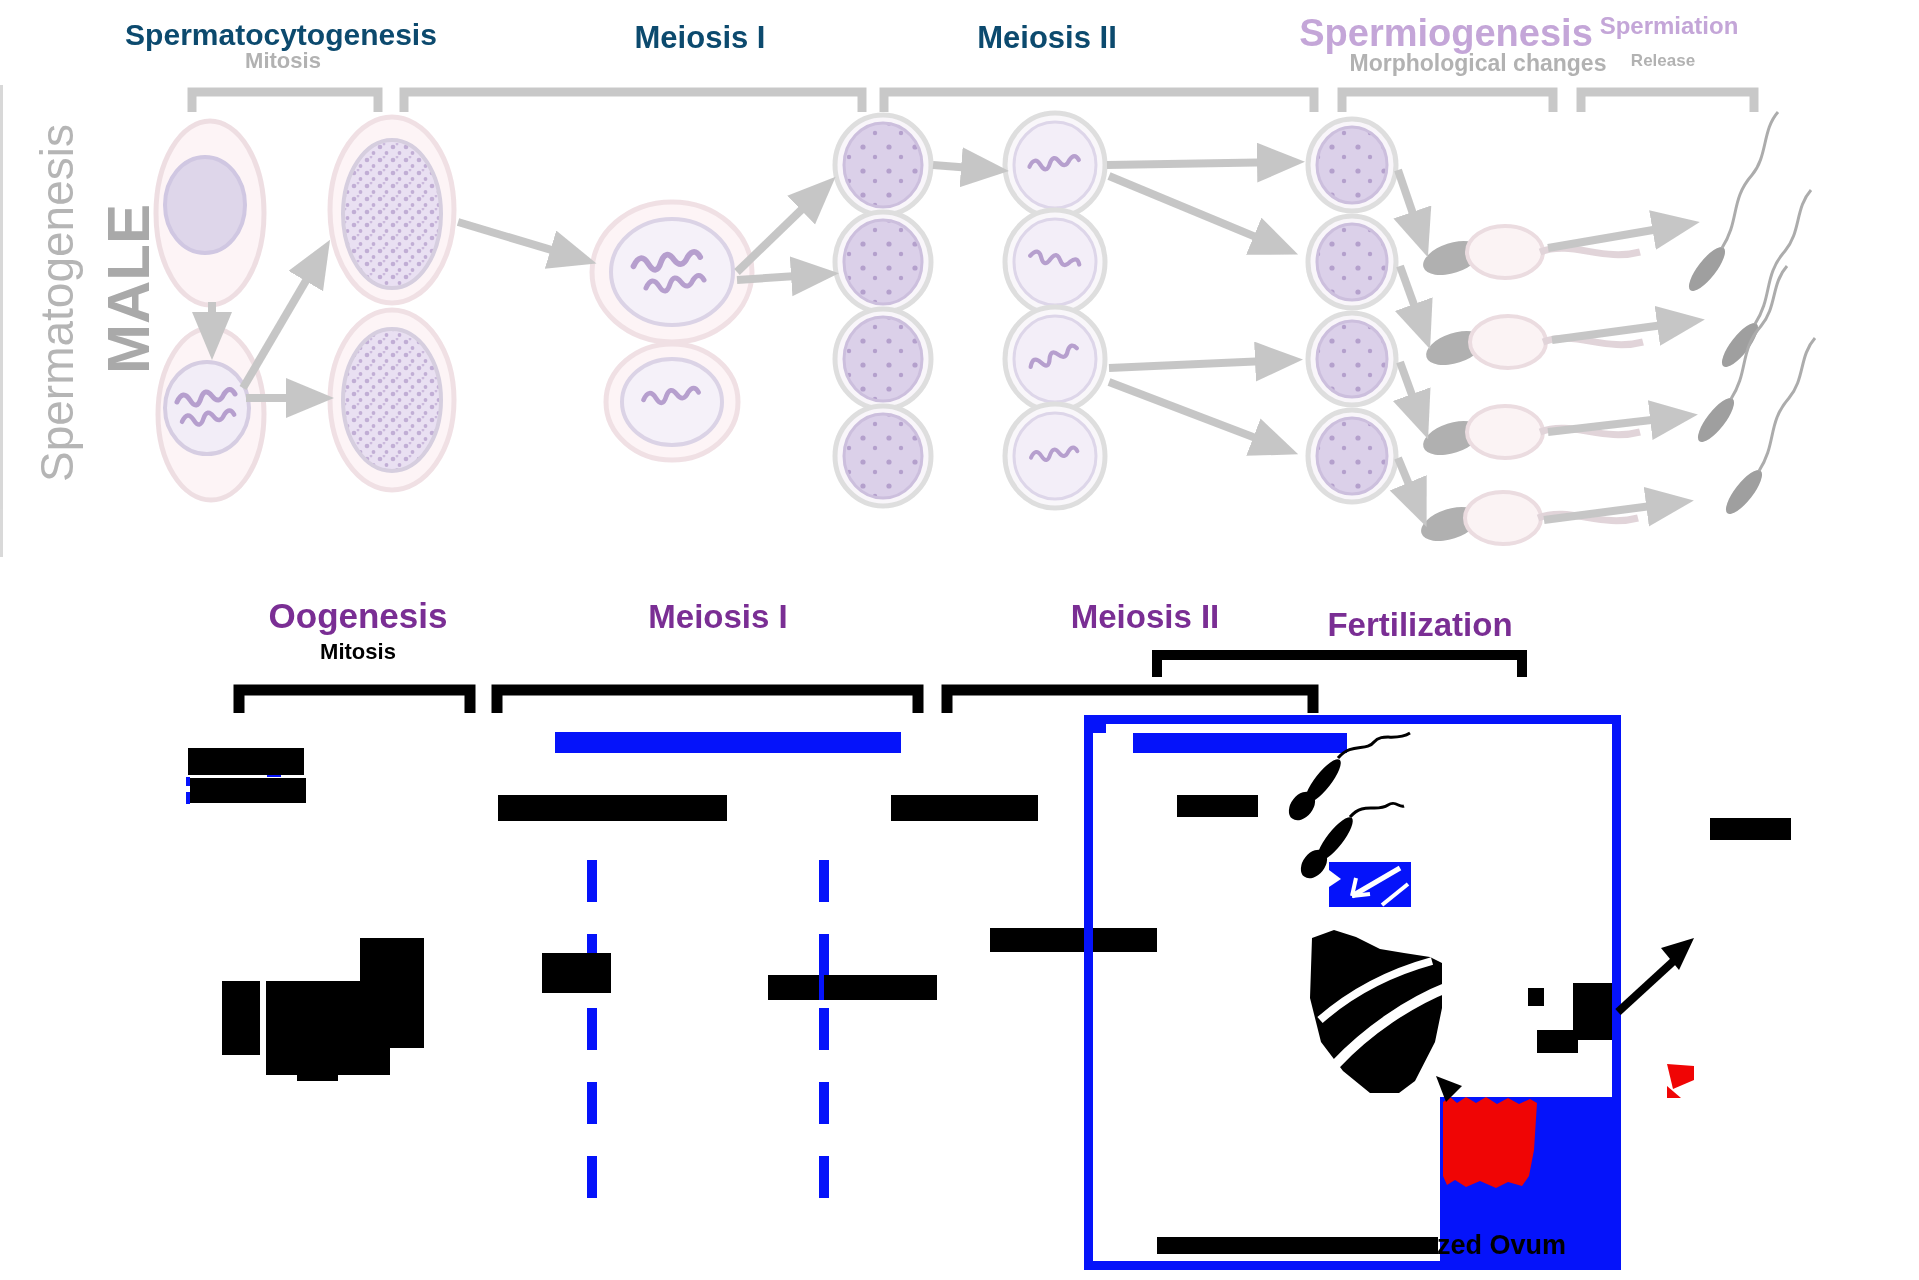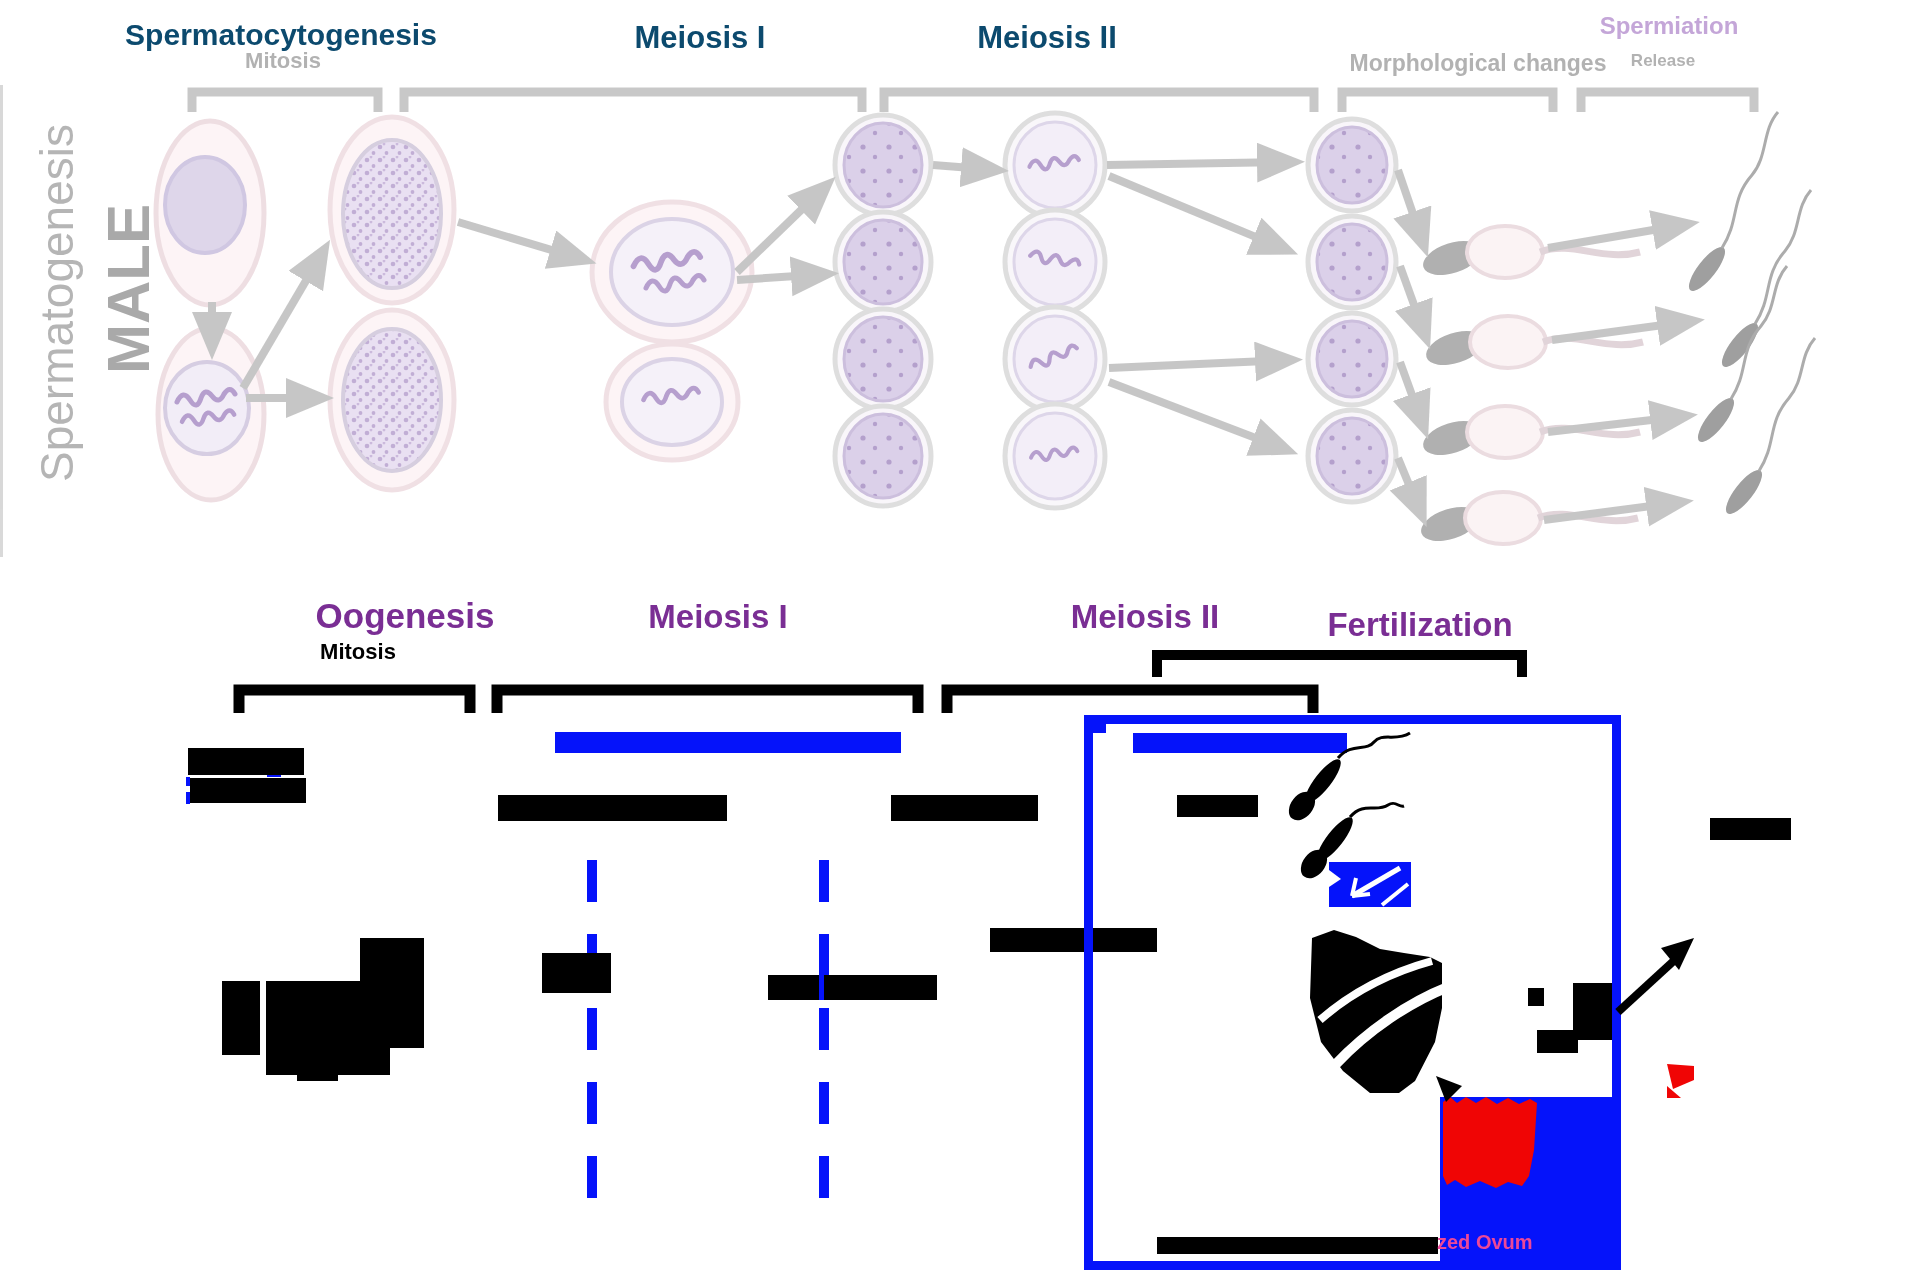--- a/index.html
+++ b/index.html
@@ -287,25 +287,26 @@
     </g>
   </svg>
 
   <div class="lbl side" style="left:57px;top:303px;font-size:46px;">Spermatogenesis</div>
   <div class="lbl side" style="left:129px;top:289px;font-size:60px;font-weight:bold;color:#a9a9a9;">MALE</div>
 
   <div class="lbl ctr top-title" style="left:281px;top:20px;font-size:30px;">Spermatocytogenesis</div>
   <div class="lbl ctr top-sub" style="left:283px;top:50px;font-size:22px;">Mitosis</div>
   <div class="lbl ctr top-title" style="left:700px;top:22px;font-size:31px;">Meiosis I</div>
   <div class="lbl ctr top-title" style="left:1047px;top:22px;font-size:31px;">Meiosis II</div>
+  <div class="lbl ctr top-title strong" style="left:1446px;top:14px;font-size:38px;">Spermiogenesis</div>
   <div class="lbl ctr top-sub" style="left:1446px;top:52px;font-size:23px;margin-left:32px;">Morphological changes</div>
   <div class="lbl ctr top-title strong" style="left:1669px;top:14px;font-size:24px;">Spermiation</div>
   <div class="lbl ctr top-sub" style="left:1663px;top:52px;font-size:17px;">Release</div>
 
-  <div class="lbl ctr purple" style="left:358px;top:598px;font-size:35px;margin-left:47px;">Oogenesis</div>
+  <div class="lbl ctr purple" style="left:358px;top:598px;font-size:35px;">Oogenesis</div>
   <div class="lbl ctr" style="left:358px;top:641px;font-size:22px;font-weight:bold;color:#000;">Mitosis</div>
   <div class="lbl ctr purple" style="left:718px;top:600px;">Meiosis I</div>
   <div class="lbl ctr purple" style="left:1145px;top:600px;">Meiosis II</div>
   <div class="lbl ctr purple" style="left:1420px;top:600px;margin-top:8px;">Fertilization</div>
 
-  <div class="lbl" style="left:1437px;top:1232px;font-size:20px;font-weight:bold;color:#ec4899;">zed Ovum</div>
+  <div class="lbl" style="left:1437px;top:1232px;font-size:27px;font-weight:bold;color:#000000;">zed Ovum</div>
 
 </div>
 
 </body></html>

